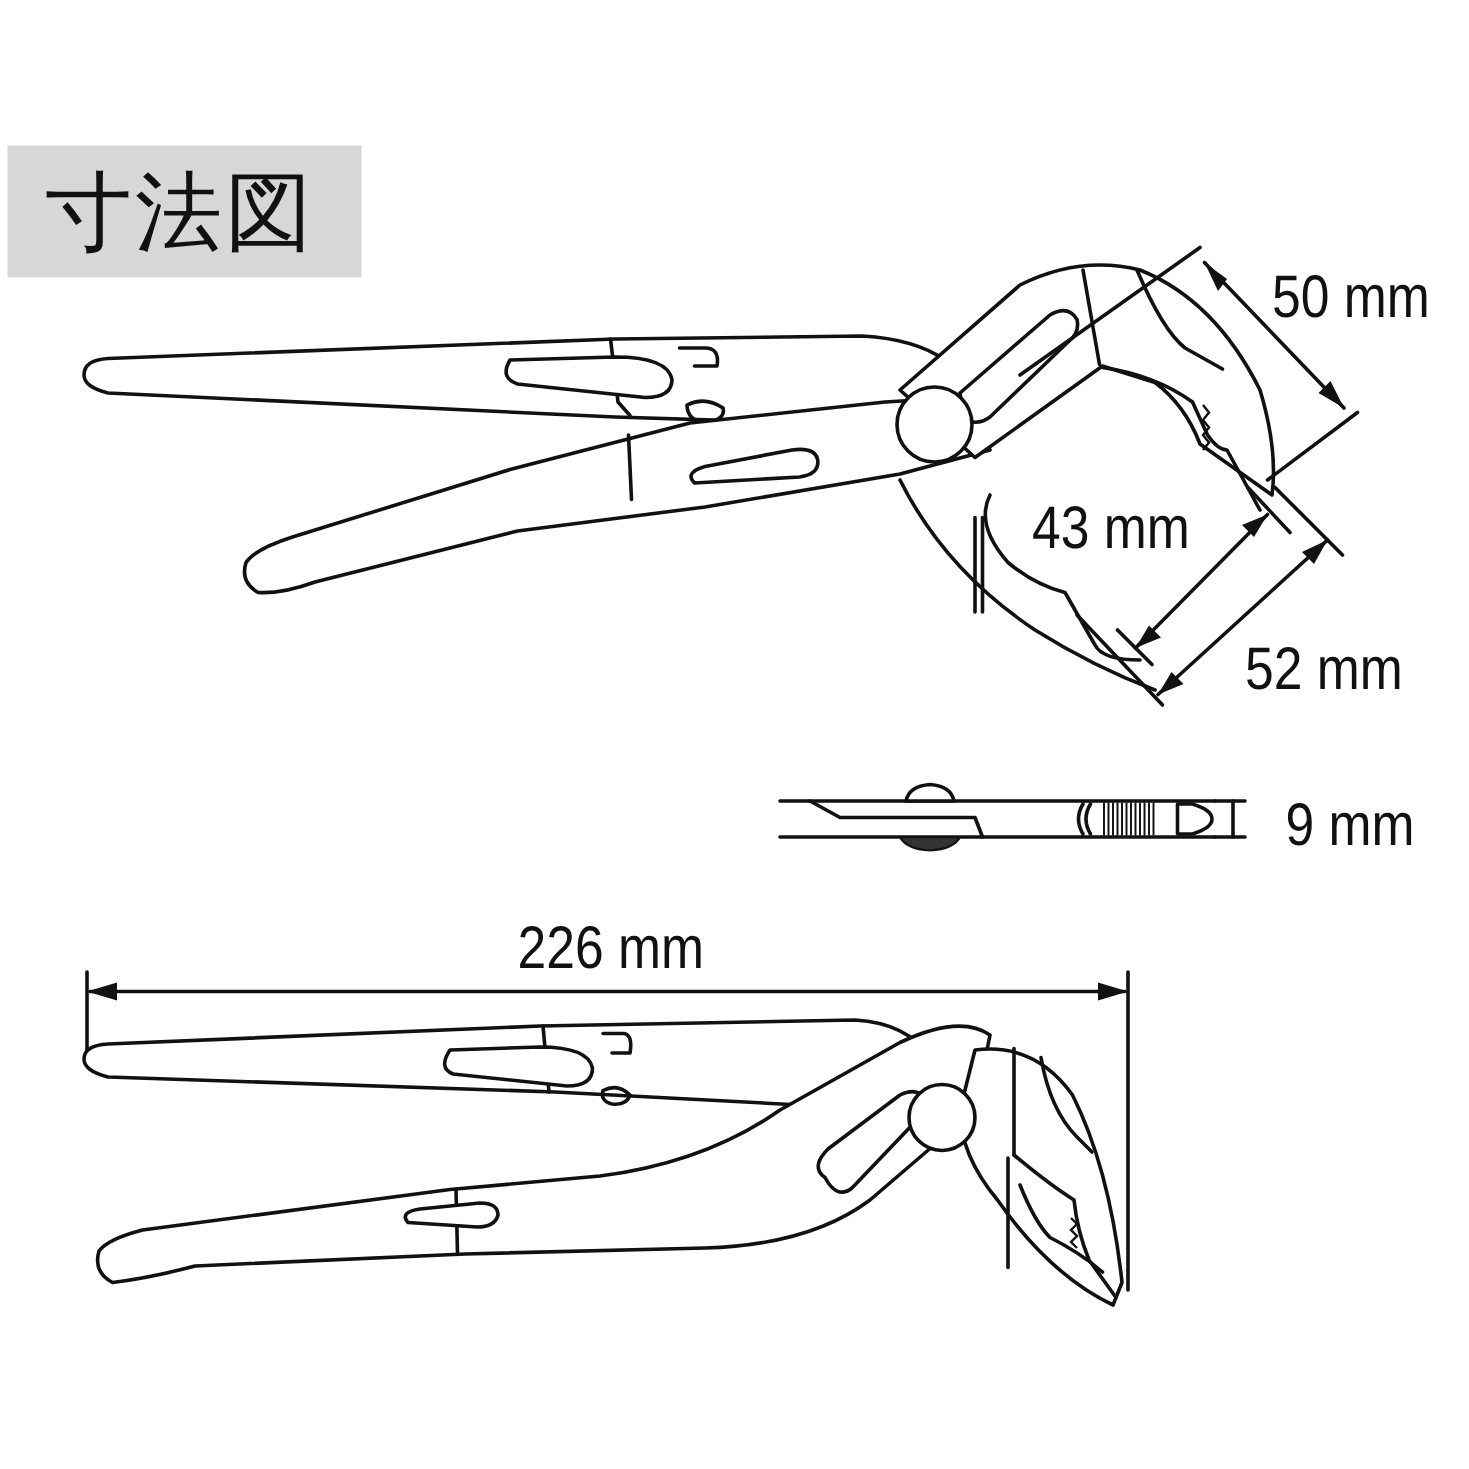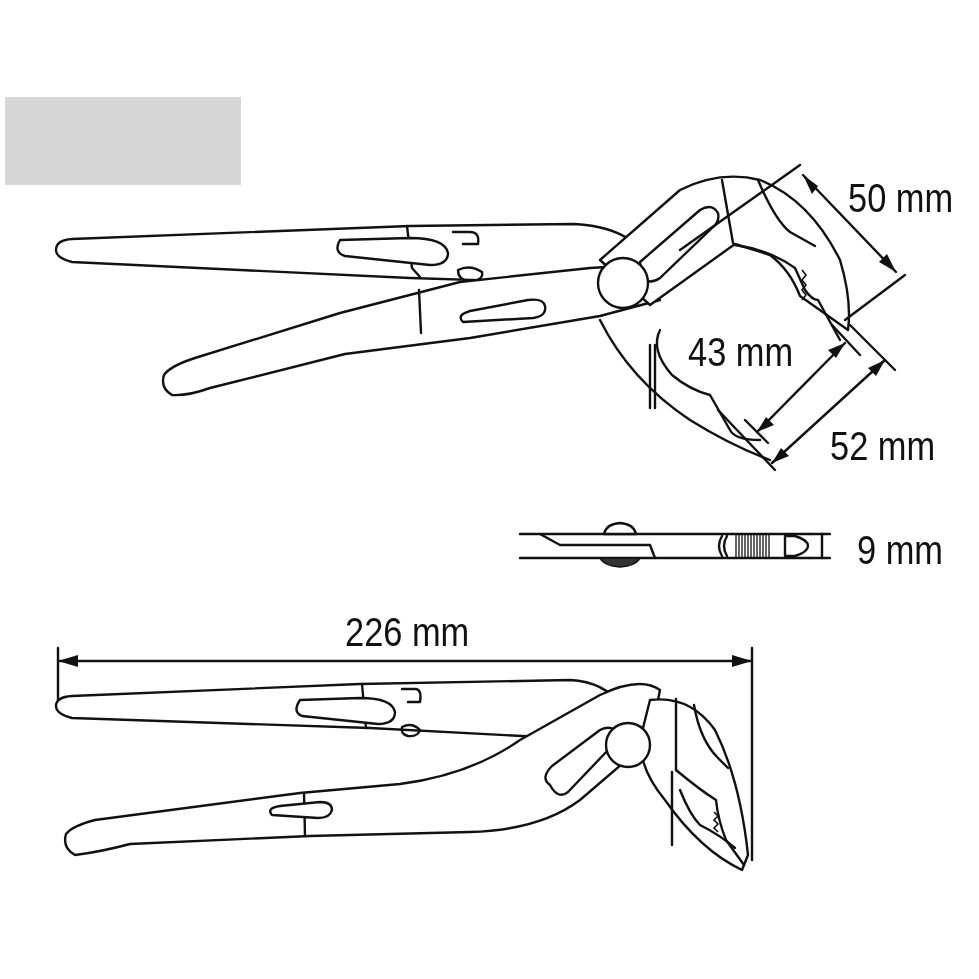--- a/index.html
+++ b/index.html
@@ -12,20 +12,21 @@
   .lnw{fill:#fff;stroke:#111;stroke-width:2.4;stroke-linejoin:round;stroke-linecap:round;}
   .thin{fill:none;stroke:#111;stroke-width:1.6;}
   .arrow{fill:#111;stroke:none;}
 </style>
 </head>
 <body>
 
 <div id="stage">
 
   <div class="title-box"></div>
+  <div class="title-text">寸法図</div>
 
   <svg width="979" height="979" viewBox="0 0 979 979">
 
     <g>
 
       <path class="lnw" d="M72,239 L410,226 L575,224 Q610,226 630,240 L610,290 L540,282 L410,278 L72,262 Q56,258 56,250 Q56,240 72,239 Z"></path>
       <path class="ln" d="M407,226 L412,268 L420,277"></path>
       <path class="lnw" d="M340,240 L410,238 Q445,238 448,253 Q448,265 430,265 L345,256 Q333,252 340,240 Z"></path>
       <path class="ln" d="M453,232 L470,232 Q480,232 478,244 L463,244"></path>
       <path class="ln" d="M458,270 Q470,264 482,272 Q484,280 470,282 Q458,280 458,270 Z"></path>

